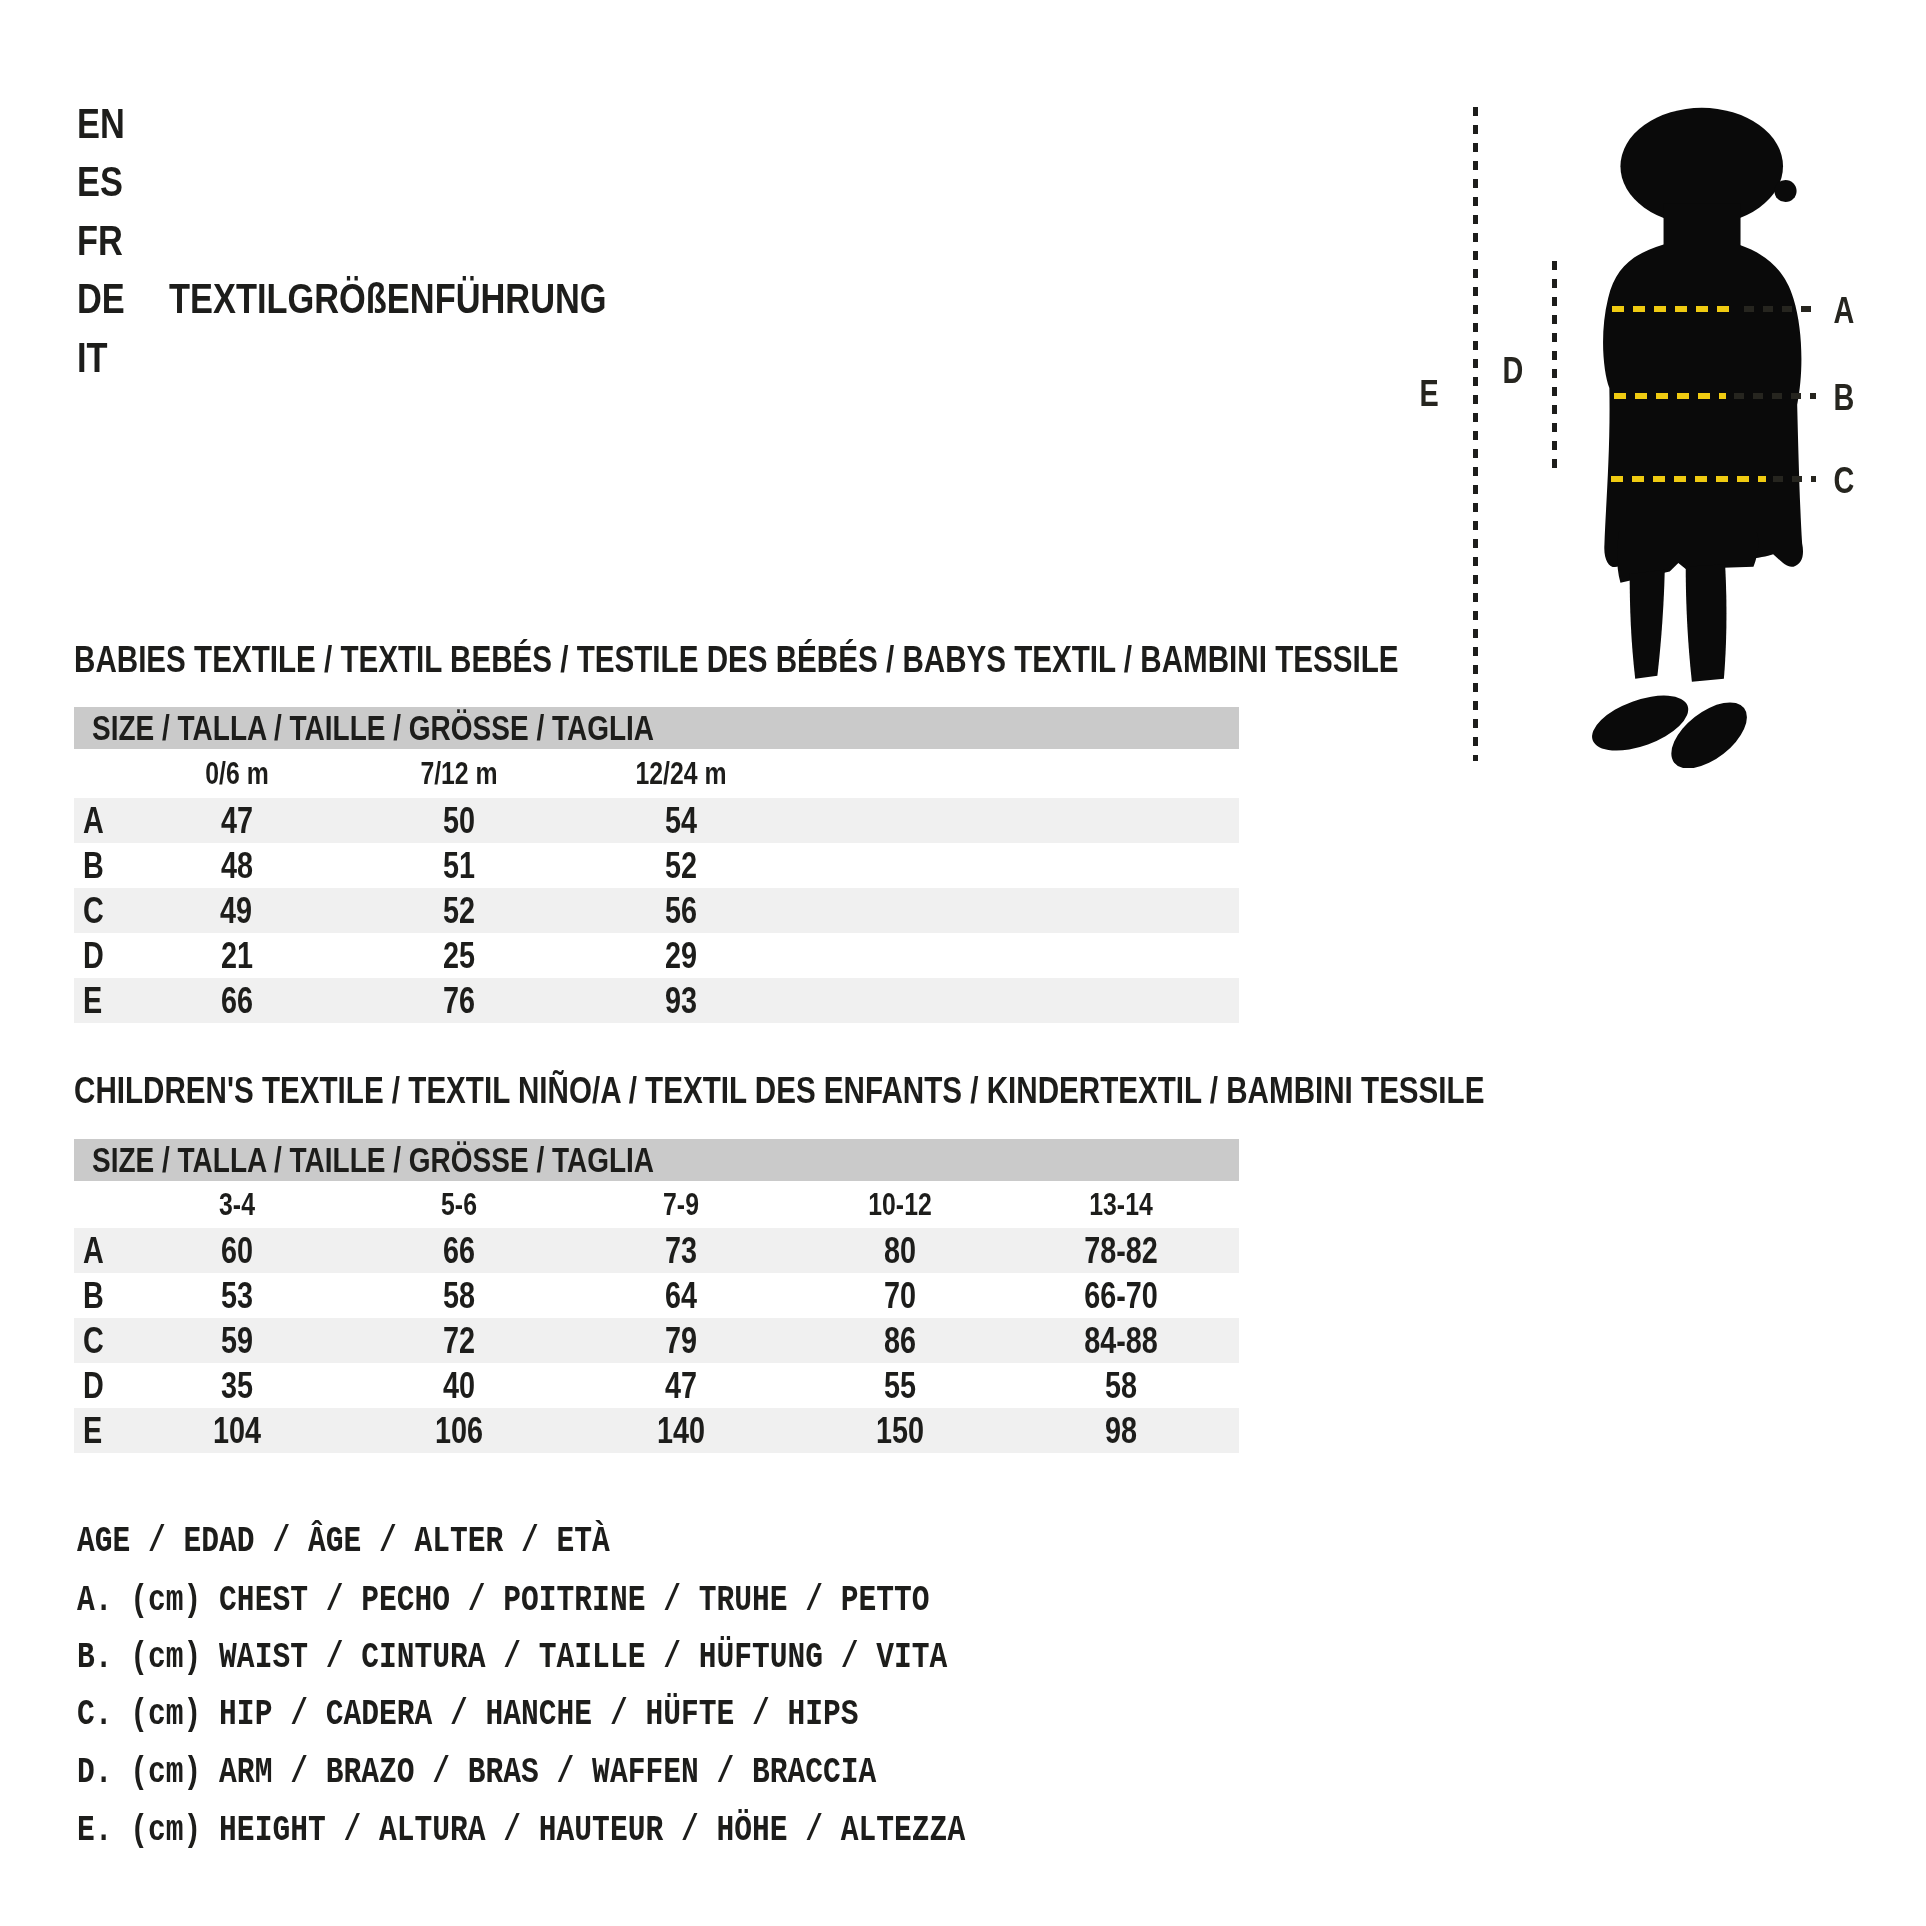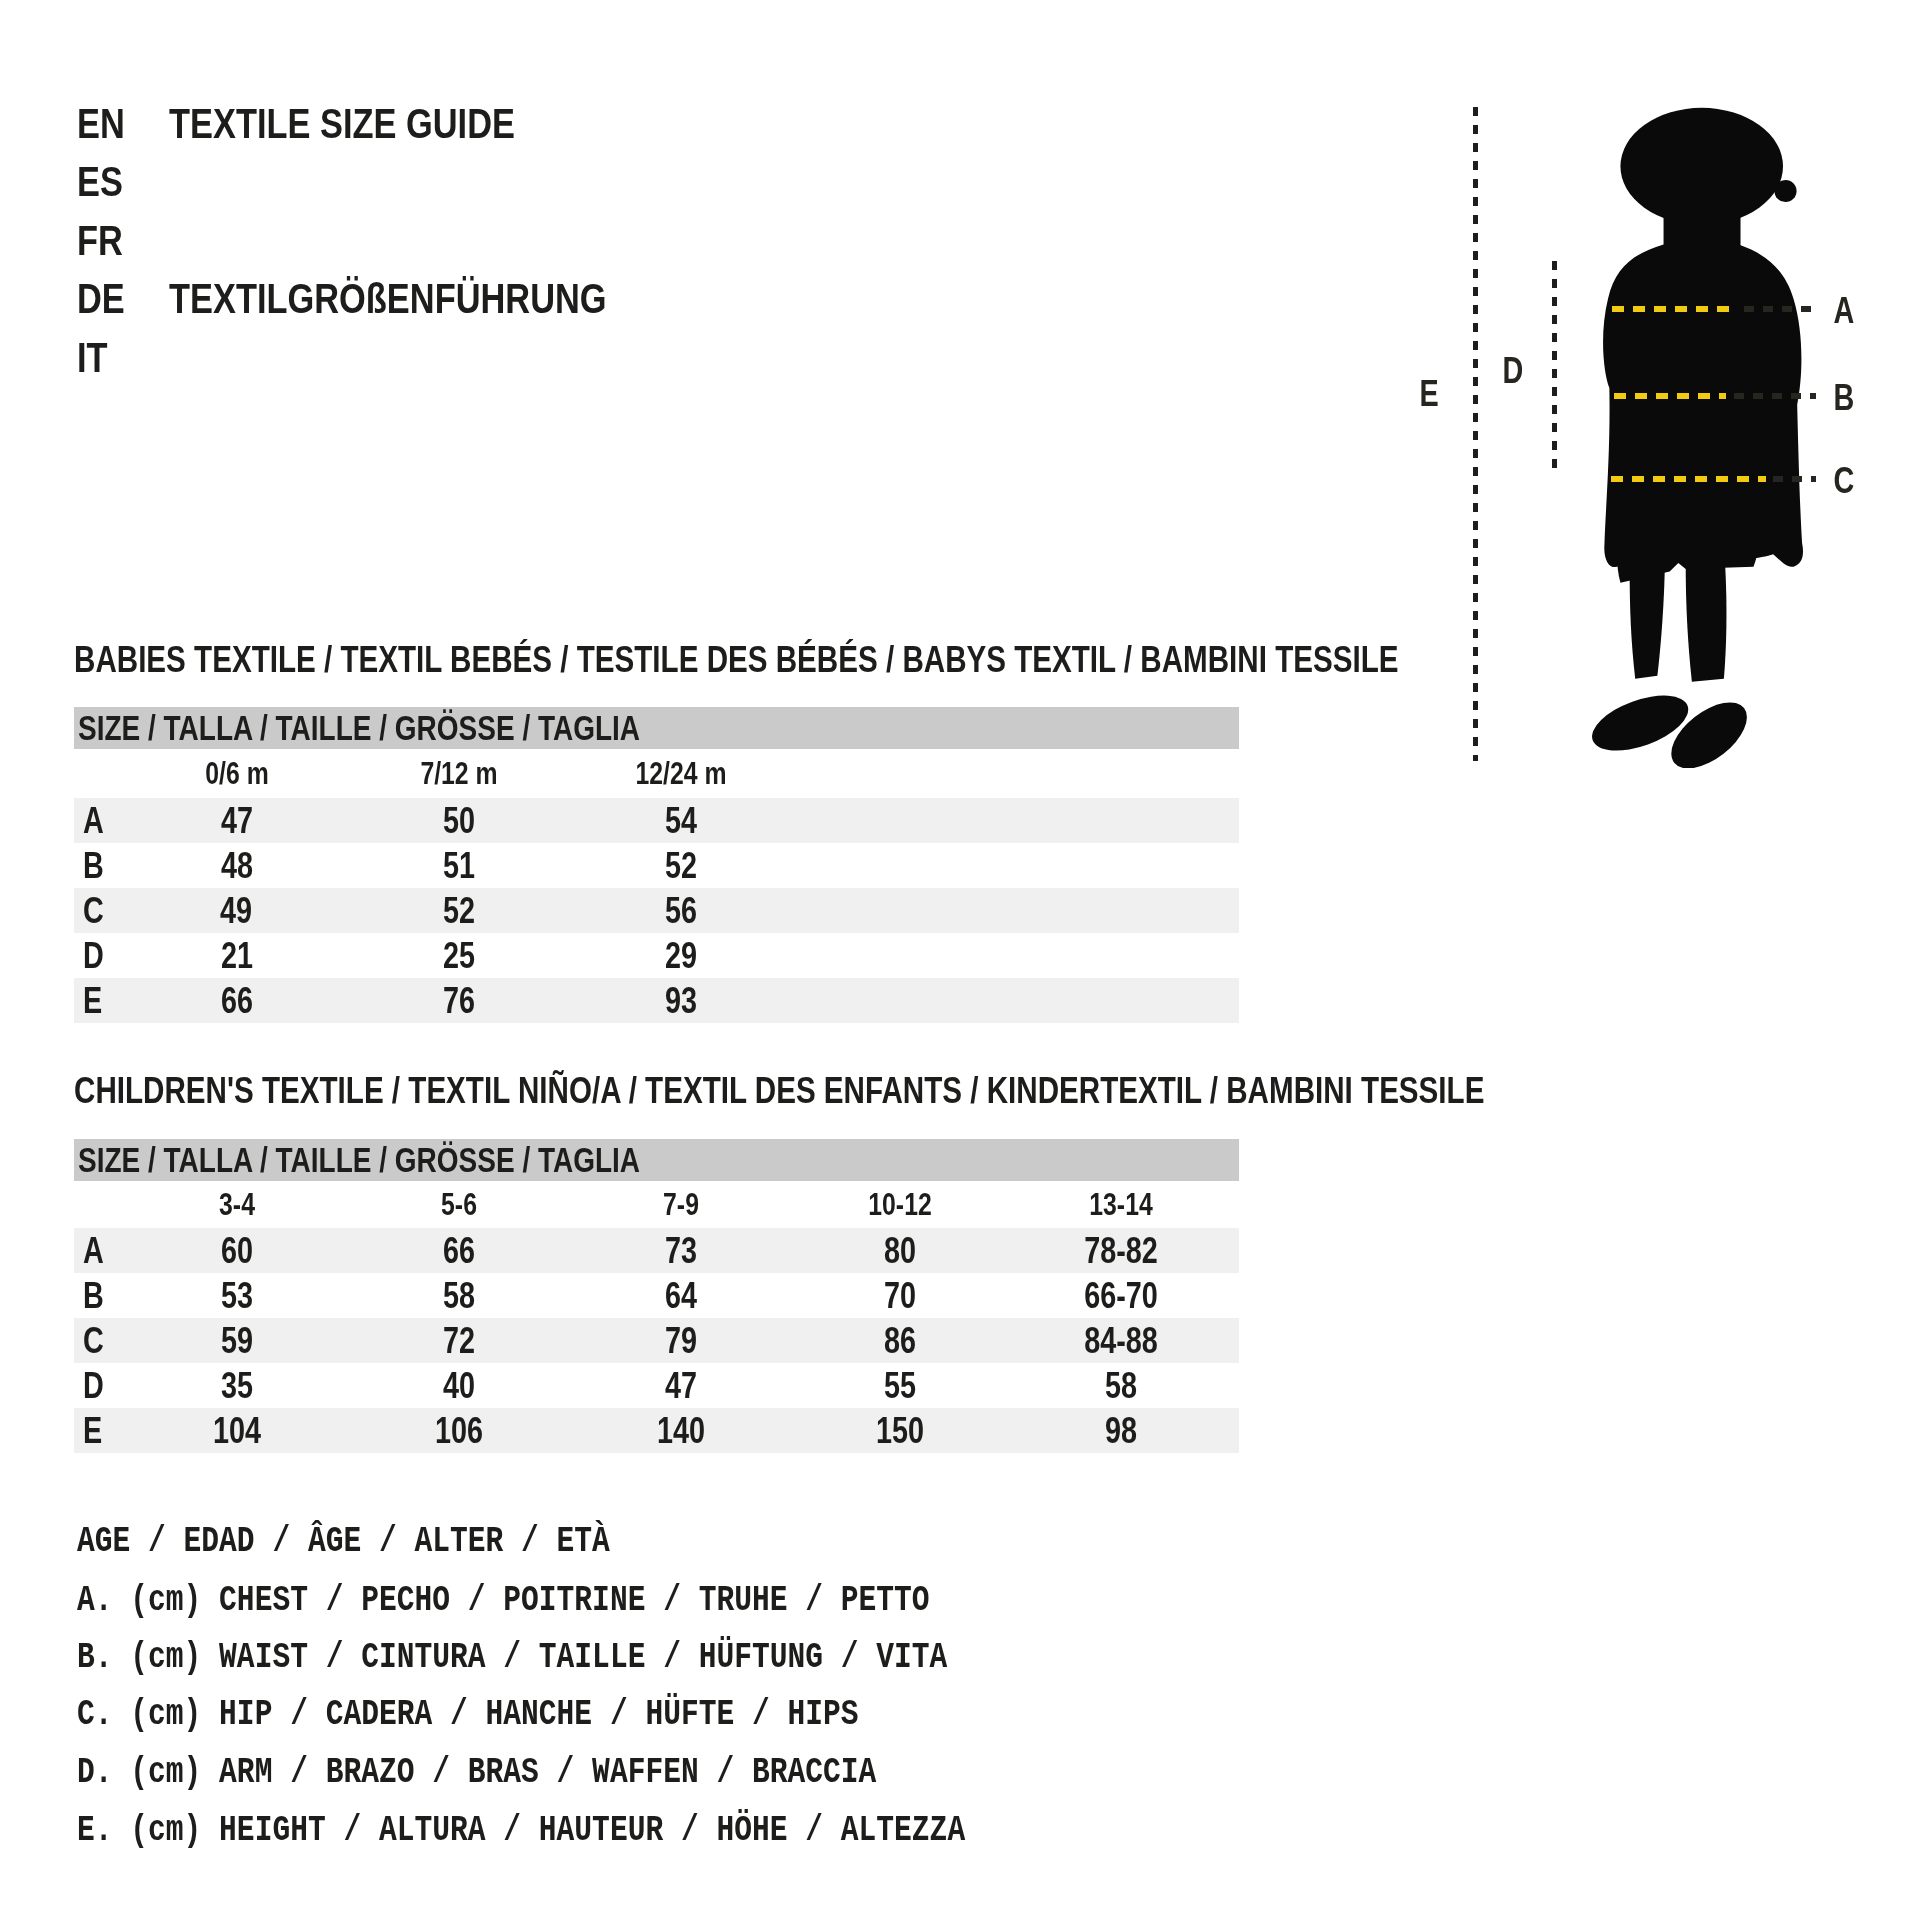--- a/index.html
+++ b/index.html
@@ -11,40 +11,39 @@
   .abs{position:absolute;}
   
   .sql{display:inline-block;transform:scaleX(.8);transform-origin:0 50%;white-space:nowrap;}
   .sqc{display:inline-block;transform:scaleX(.8);transform-origin:50% 50%;white-space:nowrap;}
   
   .lang-row{left:0;width:1047px;height:59px;line-height:59px;font-size:43px;}
   .lang-code{position:absolute;left:77px;}
   .lang-title{position:absolute;left:169px;}
   
   .sec-title{left:74px;width:1479px;height:37px;line-height:37px;font-size:37px;}
-  .size-bar{left:0;width:1165px;height:42px;line-height:42px;background:#cacaca;font-size:35px;padding-left:4px;box-sizing:border-box;}
+  .size-bar{left:0;width:1165px;height:42px;line-height:42px;background:#cacaca;font-size:35px;padding-left:18px;box-sizing:border-box;}
   .colhead{left:0;width:1165px;font-size:31px;}
   .trow{left:0;width:1165px;height:45px;line-height:45px;font-size:36px;}
   .stripe{background:#f0f0f0;}
   .rowlabel{position:absolute;left:8.6px;top:0;height:100%;}
   .cell{position:absolute;top:0;height:100%;transform:translateX(-50%);white-space:nowrap;}
   
   .legend-line{left:77px;width:1356px;height:37px;line-height:37px;font-size:37px;font-family:Liberation Mono, monospace;}
   
   .vdash{width:5px;background:repeating-linear-gradient(180deg,#1d1d1b 0 9.2px,transparent 9.2px 18px);}
   .hdash-y{height:6.2px;background:repeating-linear-gradient(90deg,#f0cb11 0 12.3px,transparent 12.3px 21px);}
   .hdash-k{height:6.2px;background:repeating-linear-gradient(90deg,#26251f 0 10px,transparent 10px 19px);}
   .mlabel{width:39px;height:42px;line-height:42px;font-size:36px;text-align:center;color:#26251f;}
 </style>
 </head>
 <body>
 
 <div class="abs lang-row" style="top:94px">
   <span class="lang-code"><span class="sql">EN</span></span>
-  <span class="lang-title"><span class="sql">TEXTILE SIZE GUIDE</span></span>
 </div>
 <div class="abs lang-row" style="top:152px">
   <span class="lang-code"><span class="sql">ES</span></span>
 </div>
 <div class="abs lang-row" style="top:211px">
   <span class="lang-code"><span class="sql">FR</span></span>
 </div>
 <div class="abs lang-row" style="top:269px">
   <span class="lang-code"><span class="sql">DE</span></span>
   <span class="lang-title"><span class="sql">TEXTILGRÖßENFÜHRUNG</span></span>

